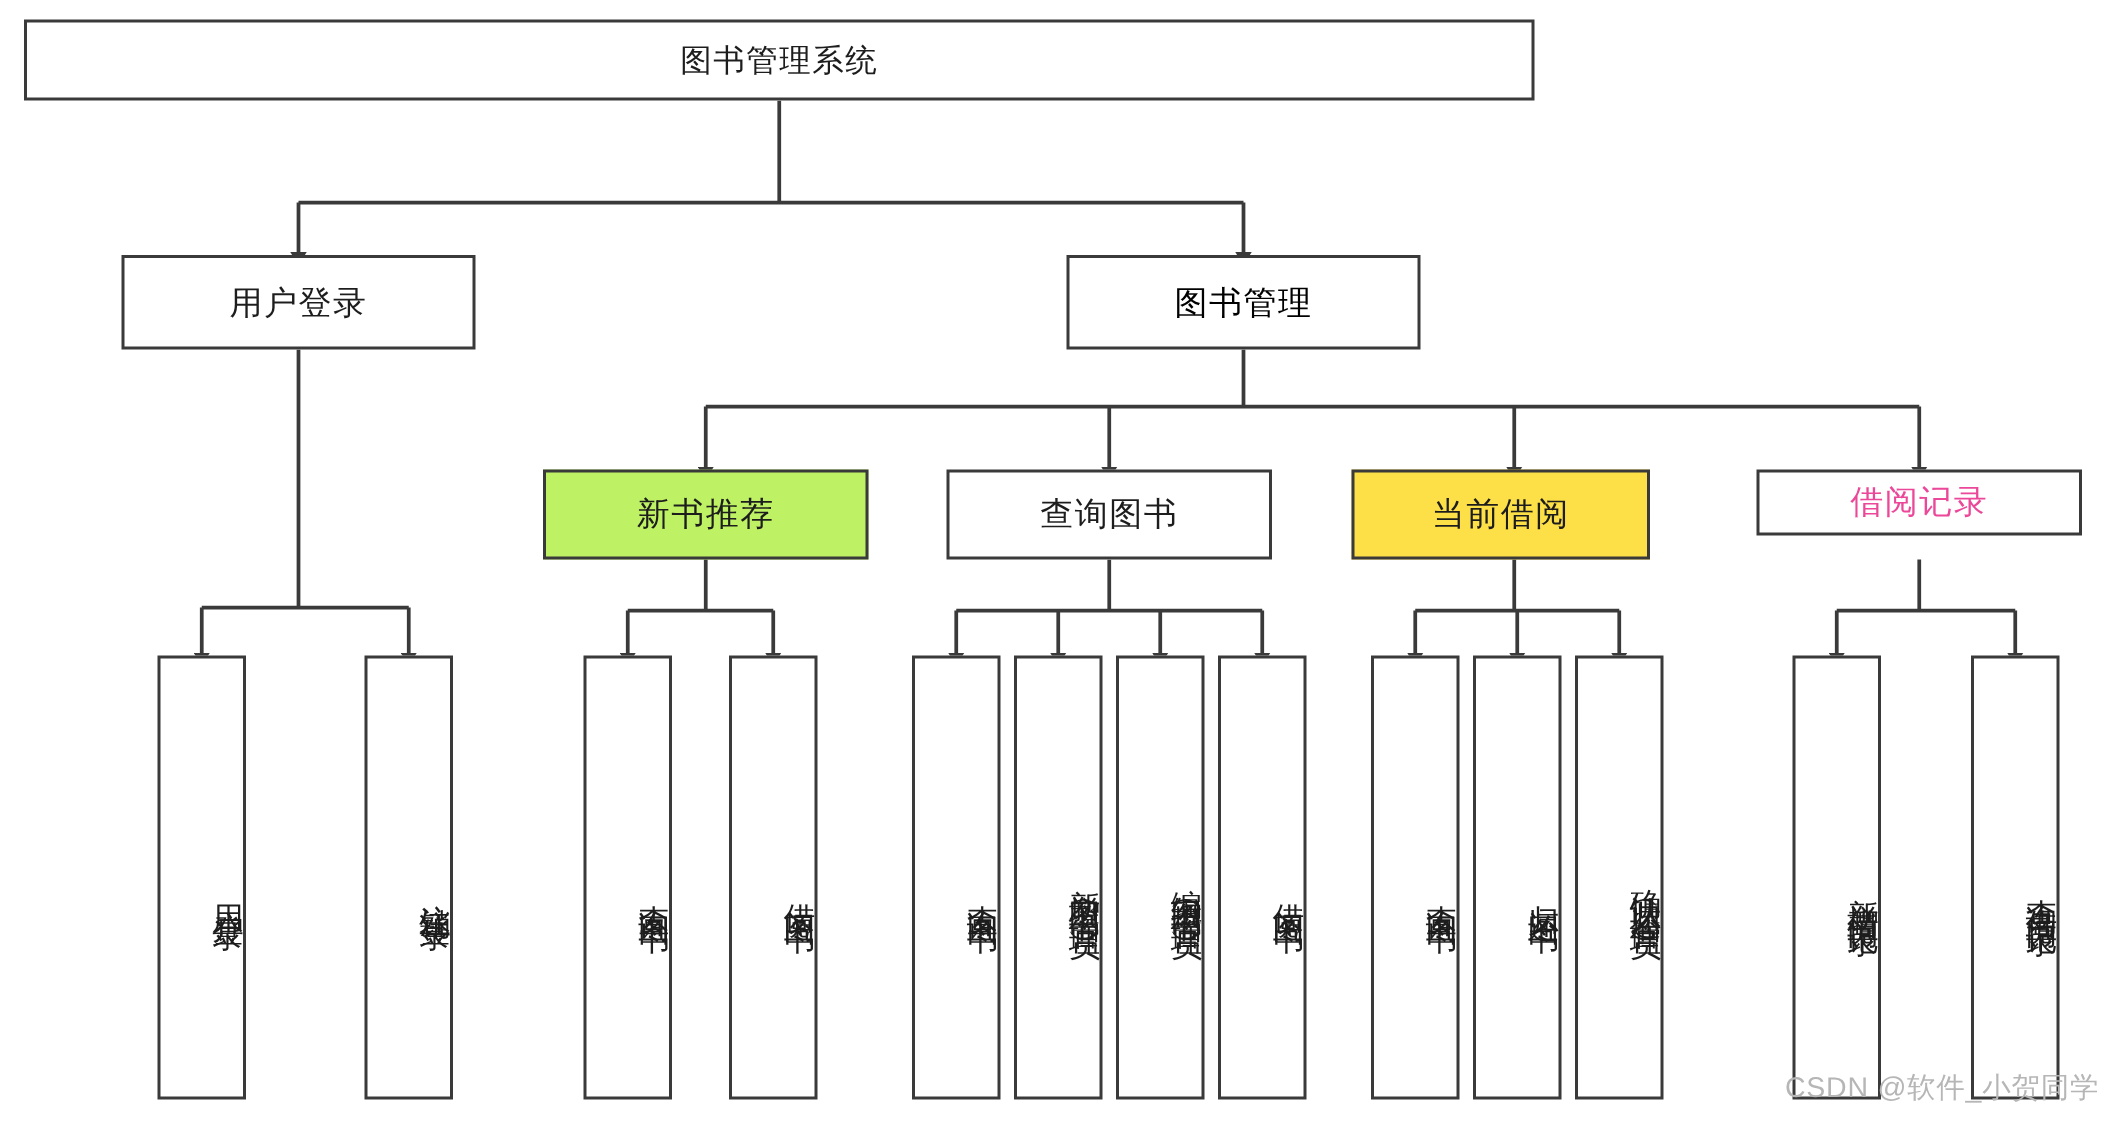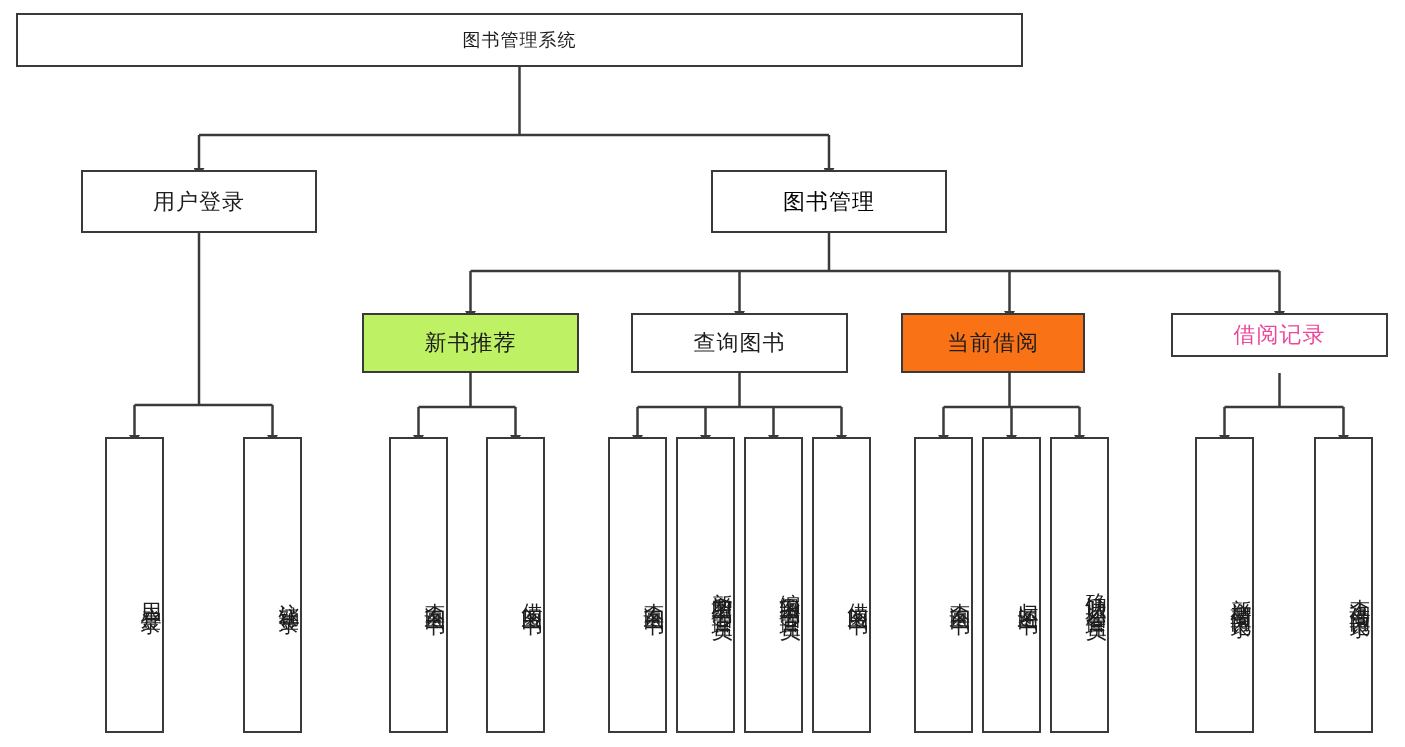--- a/index.html
+++ b/index.html
@@ -24,21 +24,21 @@
   .node.v{
     writing-mode:vertical-rl;
     text-orientation:upright;
     font-size:21px;
     letter-spacing:4px;
     padding-top:18px;
     align-items:flex-start;
     justify-content:center;
     line-height:1;
   }
-  .node.title{font-size:18px;}
+  .node.title{font-size:21px;}
   .watermark{
     position:absolute;
     color:#b6b6b6;
     font-size:19px;
     white-space:nowrap;
     letter-spacing:0.5px;
   }
 </style>
 </head>
 <body>
@@ -86,30 +86,31 @@
         <line x1="1343.5" y1="407" x2="1343.5" y2="436" stroke="#3a3a3a" stroke-width="2.5" marker-end="url(#arrow)"></line>
       </g>
   </svg>
 
   <div id="nodes">
       <div class="node h title" style="left: 16px; top: 13px; width: 1007px; height: 54px; border-color: rgb(58, 58, 58); background: rgb(255, 255, 255); color: rgb(29, 29, 29);">图书管理系统</div>
       <div class="node h" style="left: 81px; top: 170px; width: 236px; height: 63px; border-color: rgb(58, 58, 58); background: rgb(255, 255, 255); color: rgb(29, 29, 29);">用户登录</div>
       <div class="node h" style="left: 711px; top: 170px; width: 236px; height: 63px; border-color: rgb(58, 58, 58); background: rgb(255, 255, 255); color: #000000;">图书管理</div>
       <div class="node h" style="left: 362px; top: 313px; width: 217px; height: 60px; border-color: rgb(58, 58, 58); background: #bef264; color: rgb(29, 29, 29);">新书推荐</div>
       <div class="node h" style="left: 631px; top: 313px; width: 217px; height: 60px; border-color: rgb(58, 58, 58); background: rgb(255, 255, 255); color: rgb(29, 29, 29);">查询图书</div>
-      <div class="node h" style="left: 901px; top: 313px; width: 184px; height: 60px; border-color: rgb(58, 58, 58); background: #f97316; color: rgb(29, 29, 29);">当前借阅</div>
+      <div class="node h" style="left: 901px; top: 313px; width: 199px; height: 60px; border-color: rgb(58, 58, 58); background: #fde047; color: rgb(29, 29, 29);">当前借阅</div>
       <div class="node h" style="left: 1171px; top: 313px; width: 217px; height: 44px; border-color: rgb(58, 58, 58); background: rgb(255, 255, 255); color: #ec4899;">借阅记录</div>
       <div class="node v" style="left: 105px; top: 437px; width: 59px; height: 296px; border-color: rgb(58, 58, 58); background: rgb(255, 255, 255); color: rgb(29, 29, 29);">用户登录</div>
       <div class="node v" style="left: 243px; top: 437px; width: 59px; height: 296px; border-color: rgb(58, 58, 58); background: rgb(255, 255, 255); color: rgb(29, 29, 29);">注销登录</div>
       <div class="node v" style="left: 389px; top: 437px; width: 59px; height: 296px; border-color: rgb(58, 58, 58); background: rgb(255, 255, 255); color: rgb(29, 29, 29);">查询图书</div>
       <div class="node v" style="left: 486px; top: 437px; width: 59px; height: 296px; border-color: rgb(58, 58, 58); background: rgb(255, 255, 255); color: rgb(29, 29, 29);">借阅图书</div>
       <div class="node v" style="left: 608px; top: 437px; width: 59px; height: 296px; border-color: rgb(58, 58, 58); background: rgb(255, 255, 255); color: rgb(29, 29, 29);">查询图书</div>
       <div class="node v" style="left: 676px; top: 437px; width: 59px; height: 296px; border-color: rgb(58, 58, 58); background: rgb(255, 255, 255); color: rgb(29, 29, 29);">新增图书（管理员）</div>
       <div class="node v" style="left: 744px; top: 437px; width: 59px; height: 296px; border-color: rgb(58, 58, 58); background: rgb(255, 255, 255); color: rgb(29, 29, 29);">编辑图书（管理员）</div>
       <div class="node v" style="left: 812px; top: 437px; width: 59px; height: 296px; border-color: rgb(58, 58, 58); background: rgb(255, 255, 255); color: rgb(29, 29, 29);">借阅图书</div>
       <div class="node v" style="left: 914px; top: 437px; width: 59px; height: 296px; border-color: rgb(58, 58, 58); background: rgb(255, 255, 255); color: rgb(29, 29, 29);">查询图书</div>
       <div class="node v" style="left: 982px; top: 437px; width: 59px; height: 296px; border-color: rgb(58, 58, 58); background: rgb(255, 255, 255); color: rgb(29, 29, 29);">归还图书</div>
       <div class="node v" style="left: 1050px; top: 437px; width: 59px; height: 296px; border-color: rgb(58, 58, 58); background: rgb(255, 255, 255); color: rgb(29, 29, 29);">确认归还（管理员）</div>
       <div class="node v" style="left: 1195px; top: 437px; width: 59px; height: 296px; border-color: rgb(58, 58, 58); background: rgb(255, 255, 255); color: rgb(29, 29, 29);">新增借阅记录</div>
       <div class="node v" style="left: 1314px; top: 437px; width: 59px; height: 296px; border-color: rgb(58, 58, 58); background: rgb(255, 255, 255); color: rgb(29, 29, 29);">查询借阅记录</div>
     </div>
 
+  <div class="watermark" style="left:1190px;top:712px;">CSDN @软件_小贺同学</div>
 </div>
 
 </body></html>

